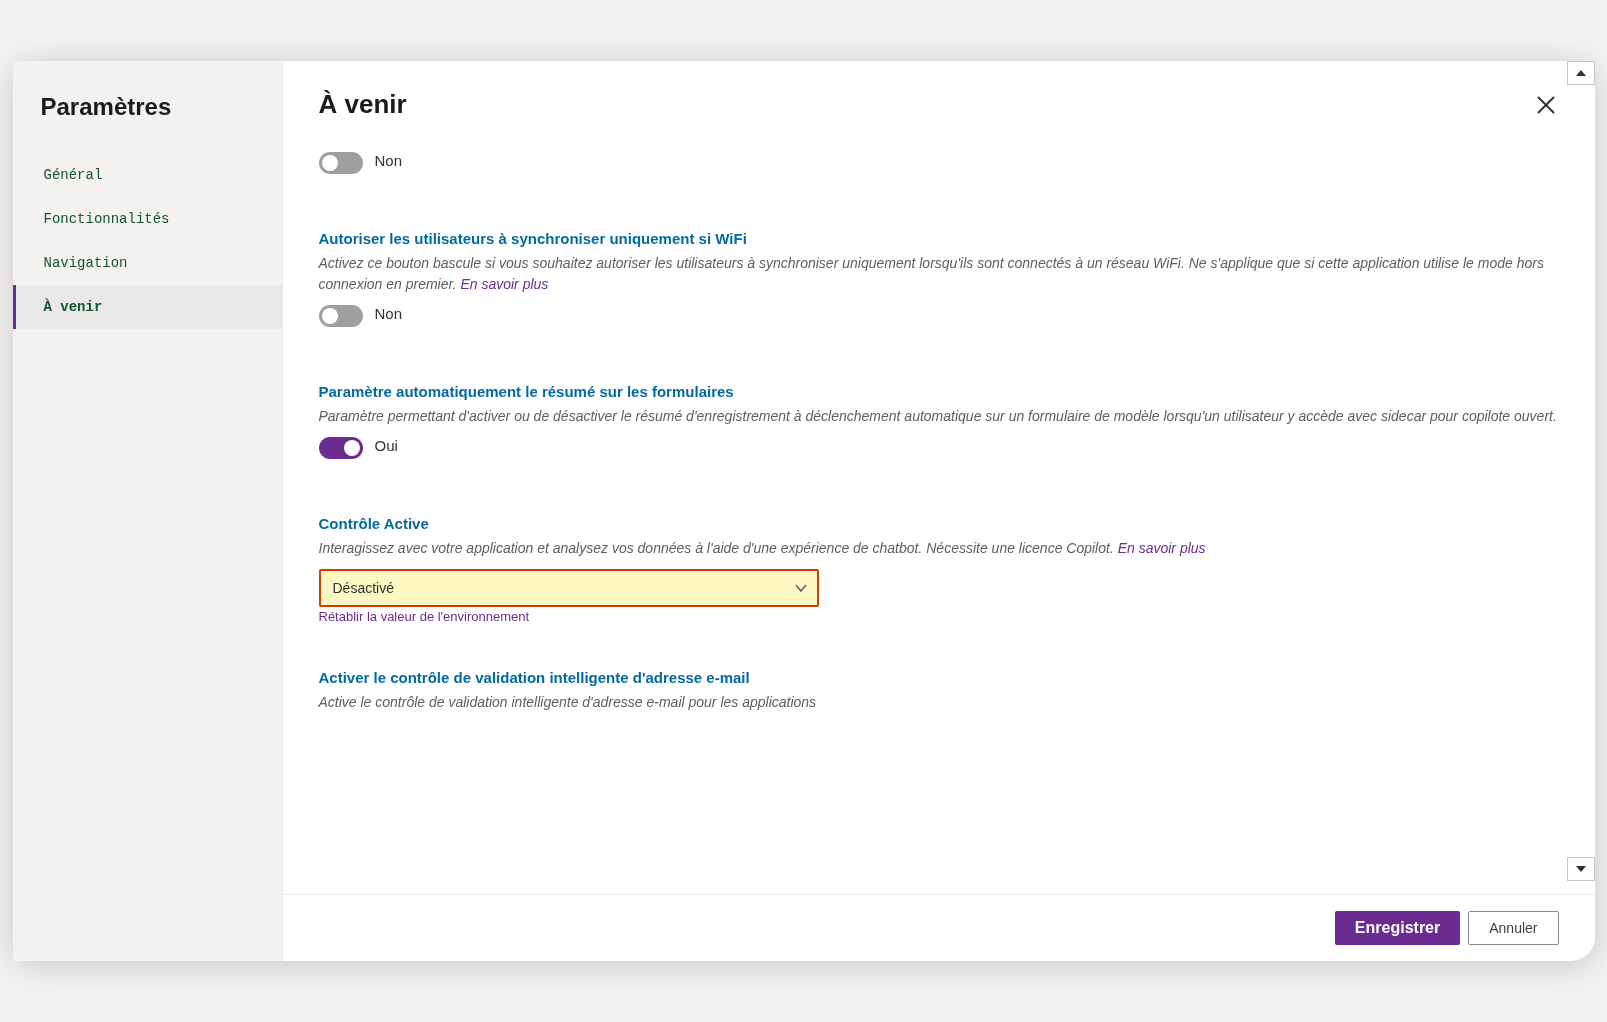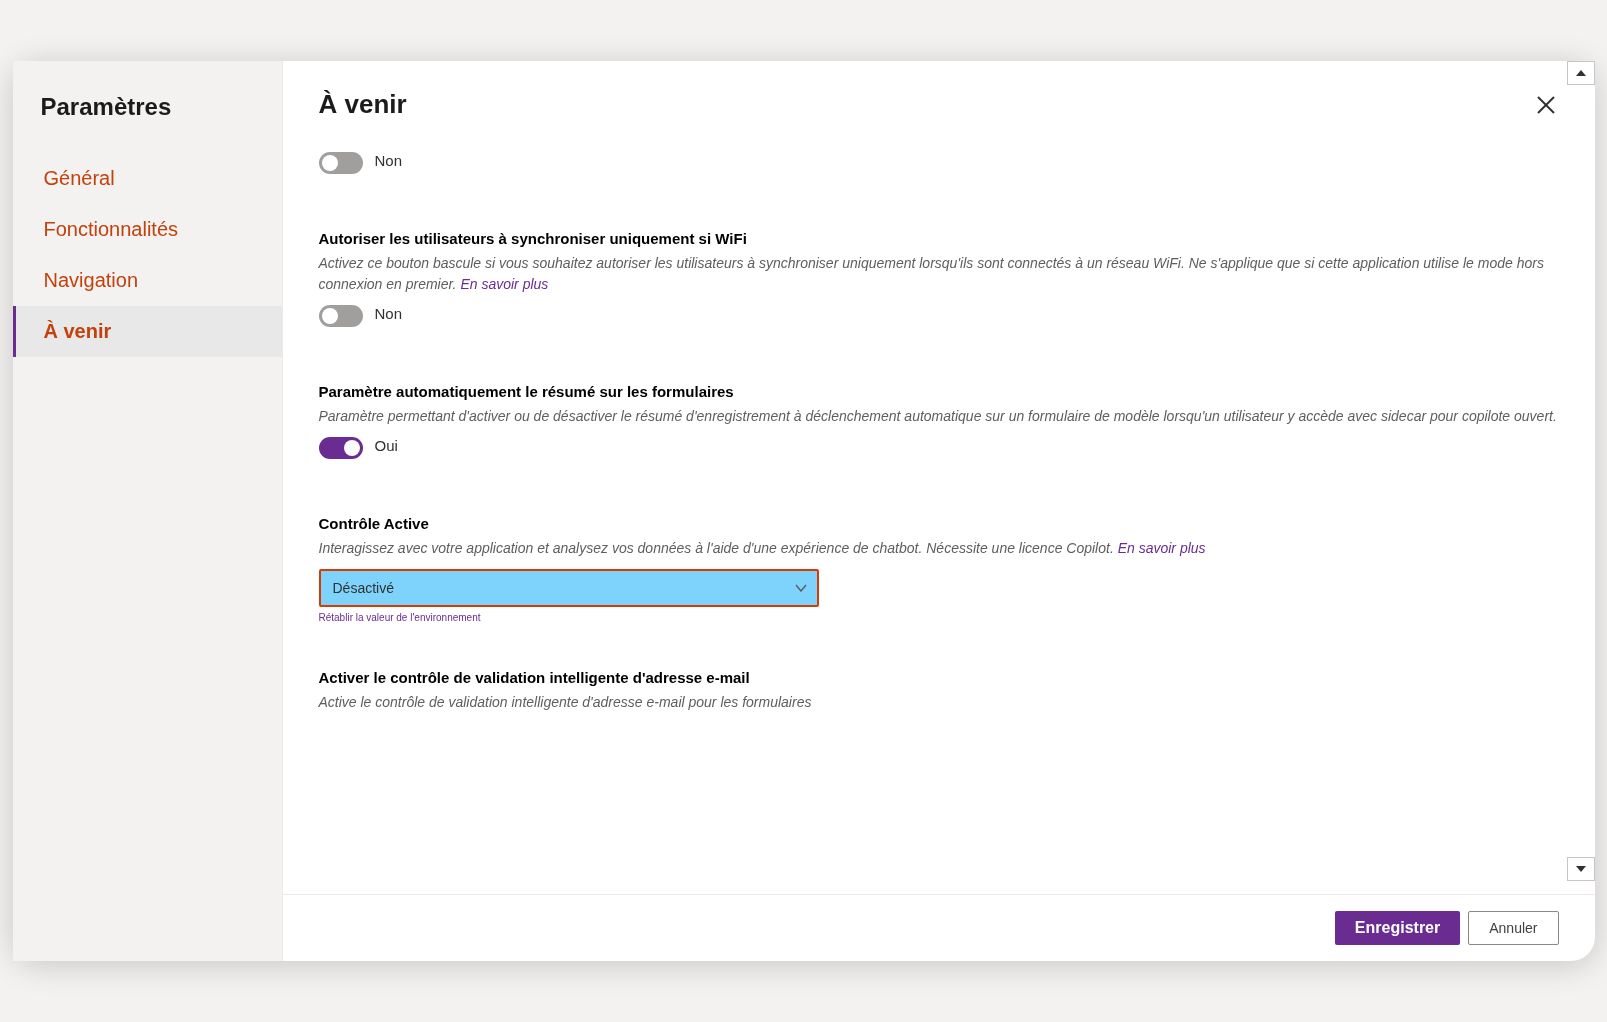--- a/index.html
+++ b/index.html
@@ -34,24 +34,25 @@
 
     .sidebar-title {
       font-size: 24px;
       font-weight: 700;
       color: #1b1b1b;
       padding: 0 28px 32px 28px;
     }
 
     .sidebar-item {
       padding: 14px 28px;
-      font-size: 20px;
-      color: #c2410c;
+      font-size: 14px;
+      color: #14532d;
       cursor: pointer;
       border-left: 3px solid transparent;
+      font-family: Liberation Mono, monospace;
     }
 
     .sidebar-item.active {
       font-weight: 600;
       background: #e8e8e8;
       border-left: 3px solid #6b2c91;
     }
 
     
     .main-content {
@@ -152,21 +153,21 @@
     }
 
     .toggle-label {
       font-size: 15px;
       color: #323130;
     }
 
     .setting-title {
       font-size: 15px;
       font-weight: 700;
-      color: #000000;
+      color: #0369a1;
       margin-bottom: 6px;
     }
 
     .setting-desc {
       font-size: 14px;
       color: #605e5c;
       line-height: 1.5;
       margin-bottom: 10px;
       font-style: italic;
     }
@@ -178,21 +179,21 @@
     }
 
     
     .dropdown-container {
       border: 2px solid #d83b01;
       border-radius: 2px;
       display: flex;
       align-items: center;
       width: 500px;
       height: 38px;
-      background: #7dd3fc;
+      background: #fef9c3;
       position: relative;
       margin-top: 10px;
     }
 
     .dropdown-select {
       flex: 1;
       border: none;
       outline: none;
       font-size: 14px;
       color: #323130;
@@ -204,21 +205,21 @@
     }
 
     .dropdown-chevron {
       padding: 0 10px;
       color: #605e5c;
       font-size: 12px;
       pointer-events: none;
     }
 
     .reset-link {
-      font-size: 10px;
+      font-size: 13px;
       color: #6b2c91;
       text-decoration: none;
       cursor: pointer;
       display: inline-block;
       margin-top: 0;
     }
 
     
     .scroll-arrow {
       position: absolute;
@@ -358,21 +359,21 @@
             <svg width="12" height="8" viewBox="0 0 12 8">
               <polyline points="1,1 6,7 11,1" fill="none" stroke="#605e5c" stroke-width="1.5"></polyline>
             </svg>
           </div>
         </div>
         <a class="reset-link">Rétablir la valeur de l'environnement</a>
       </div>
 
       <div class="setting-section">
         <div class="setting-title">Activer le contrôle de validation intelligente d'adresse e-mail</div>
-        <div class="setting-desc">Active le contrôle de validation intelligente d'adresse e-mail pour les formulaires</div>
+        <div class="setting-desc">Active le contrôle de validation intelligente d'adresse e-mail pour les applications</div>
       </div>
 
     </div>
 
     <div class="scroll-arrow scroll-arrow-down">
       <svg width="10" height="8" viewBox="0 0 10 8">
         <polygon points="5,7 10,1 0,1" fill="#323130"></polygon>
       </svg>
     </div>
 

